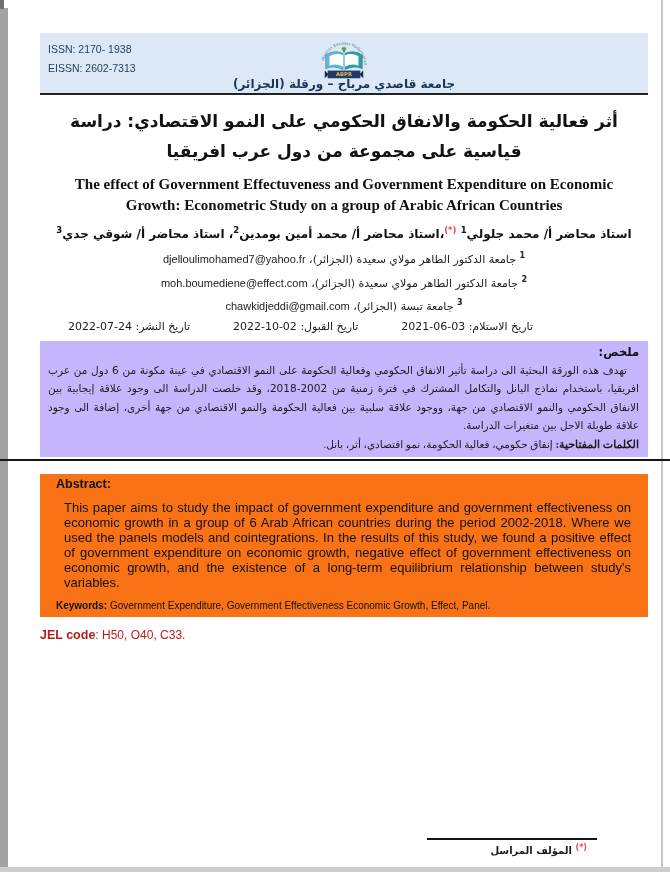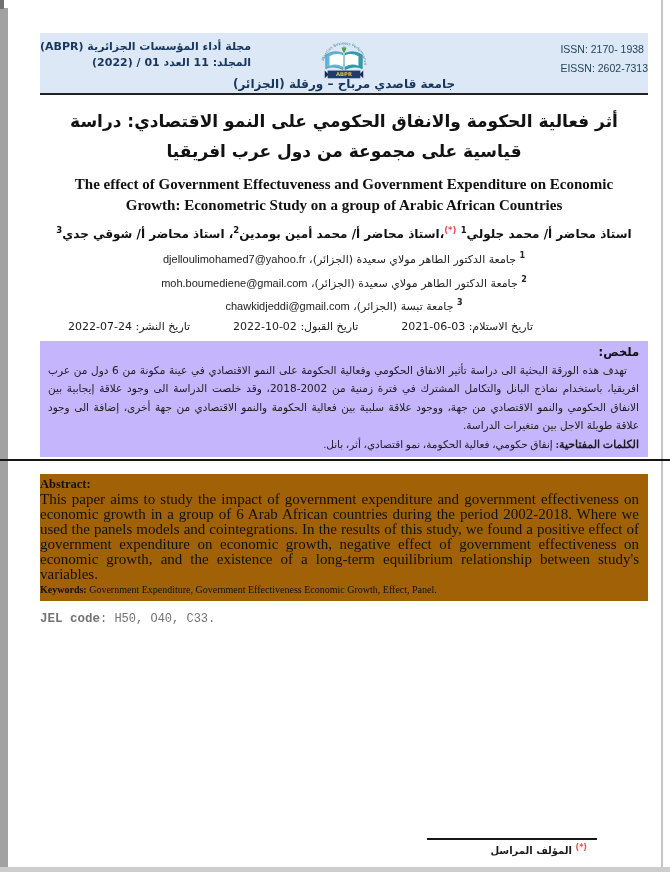--- a/index.html
+++ b/index.html
@@ -65,31 +65,31 @@
   .abs-head-ar{font-weight:bold;font-size:11.5px;color:#111;line-height:18px;}
   .abs-body-ar{margin:0;font-size:10.5px;line-height:18.5px;text-align:justify;color:#1c1c1c;text-indent:12px;}
   .abs-kw-ar{margin:0;font-size:10.5px;line-height:18.5px;color:#1c1c1c;font-family:Liberation Serif, serif;}
   .abs-kw-ar b{font-size:11px;}
 
   
   .divider{border-top:2px solid #161616;margin:2px -22px 0 -40px;}
 
   
   .box-en{
-    margin-top:13px;background:#a16207;
-    padding:3px 9px 4px 0;min-height:99px;
-    font-family:Liberation Serif, serif;color:#111;
+    margin-top:13px;background:#f97316;
+    padding:3px 9px 4px 16px;min-height:99px;
+    font-family:Liberation Sans, sans-serif;color:#111;
   }
   .abs-head-en{font-weight:bold;font-size:12.5px;line-height:15px;}
-  .abs-body-en{margin:0;font-size:15px;line-height:15px;text-align:justify;}
+  .abs-body-en{margin:8px;font-size:13px;line-height:15px;text-align:justify;}
   .abs-kw-en{margin:0;font-size:10px;line-height:15px;}
 
   .jel{
-    margin:11px 0 0;font-family:Liberation Mono, monospace;
-    font-size:12px;color:#737373;
+    margin:11px 0 0;font-family:Liberation Sans, sans-serif;
+    font-size:12px;color:#b91c1c;
   }
   .jel b{font-size:12.5px;}
 
   
   .footnote{position:absolute;left:427px;top:838px;width:170px;}
   .fn-rule{border-top:2px solid #161616;width:170px;}
   .fn-text{margin:3px 10px 0 0;direction:rtl;text-align:right;font-size:10px;font-weight:bold;color:#1a1a1a;}
   .fn-text sup{font-size:8px;}
 </style>
 </head>
@@ -98,24 +98,20 @@
 <div id="screen">
   <div class="edge-left"></div>
   <div class="edge-right"></div>
   <div class="edge-bottom"></div>
   <div class="corner-notch"></div>
 
   <div class="content">
 
     <header class="band">
       <div class="band-row">
-        <div class="band-right">
-          <div>مجلة أداء المؤسسات الجزائرية (ABPR)</div>
-          <div>المجلد: 11  العدد 01 / (2022)</div>
-        </div>
         <div class="band-left">
           <div>ISSN: 2170- 1938</div>
           <div>EISSN: 2602-7313</div>
         </div>
         <div class="band-center">
           <svg width="58" height="50" viewBox="0 0 60 52">
             <defs>
               <path id="arcpath" d="M9,31 A21,21 0 0 1 51,31" fill="none"></path>
             </defs>
             <text font-size="4" fill="#4a7c9c">
@@ -138,21 +134,21 @@
       <div class="band-univ">جامعة قاصدي مرباح – ورقلة (الجزائر)</div>
     </header>
 
     <h1 class="title-ar">أثر فعالية الحكومة والانفاق الحكومي على النمو الاقتصادي: دراسة قياسية على مجموعة من دول عرب افريقيا</h1>
     <h2 class="title-en">The effect of Government Effectuveness and Government Expenditure on Economic Growth: Econometric Study on a group of Arabic African Countries</h2>
 
     <p class="authors"><span>استاذ محاضر أ/ محمد جلولي</span><sup>1</sup> <sup class="star">(*)</sup><span>،استاذ محاضر أ/ محمد أمين بومدين</span><sup>2</sup><span>، استاذ محاضر أ/ شوقي جدي</span><sup>3</sup></p>
 
     <div class="affils">
       <p class="affil"><sup>1</sup> <span>جامعة الدكتور الطاهر مولاي سعيدة (الجزائر)،</span> <bdi dir="ltr">djelloulimohamed7@yahoo.fr</bdi></p>
-      <p class="affil"><sup>2</sup> <span>جامعة الدكتور الطاهر مولاي سعيدة (الجزائر)،</span> <bdi dir="ltr">moh.boumediene@gmail.com</bdi></p>
+      <p class="affil"><sup>2</sup> <span>جامعة الدكتور الطاهر مولاي سعيدة (الجزائر)،</span> <bdi dir="ltr">moh.boumediene@effect.com</bdi></p>
       <p class="affil"><sup>3</sup> <span>جامعة تبسة (الجزائر)،</span> <bdi dir="ltr">chawkidjeddi@gmail.com</bdi></p>
     </div>
 
     <div class="dates">
       <span class="date-item"><span>تاريخ الاستلام:</span> <bdi dir="ltr">2021-06-03</bdi></span>
       <span class="date-item"><span>تاريخ القبول:</span> <bdi dir="ltr">2022-10-02</bdi></span>
       <span class="date-item"><span>تاريخ النشر:</span> <bdi dir="ltr">2022-07-24</bdi></span>
     </div>
 
     <section class="box-ar">

